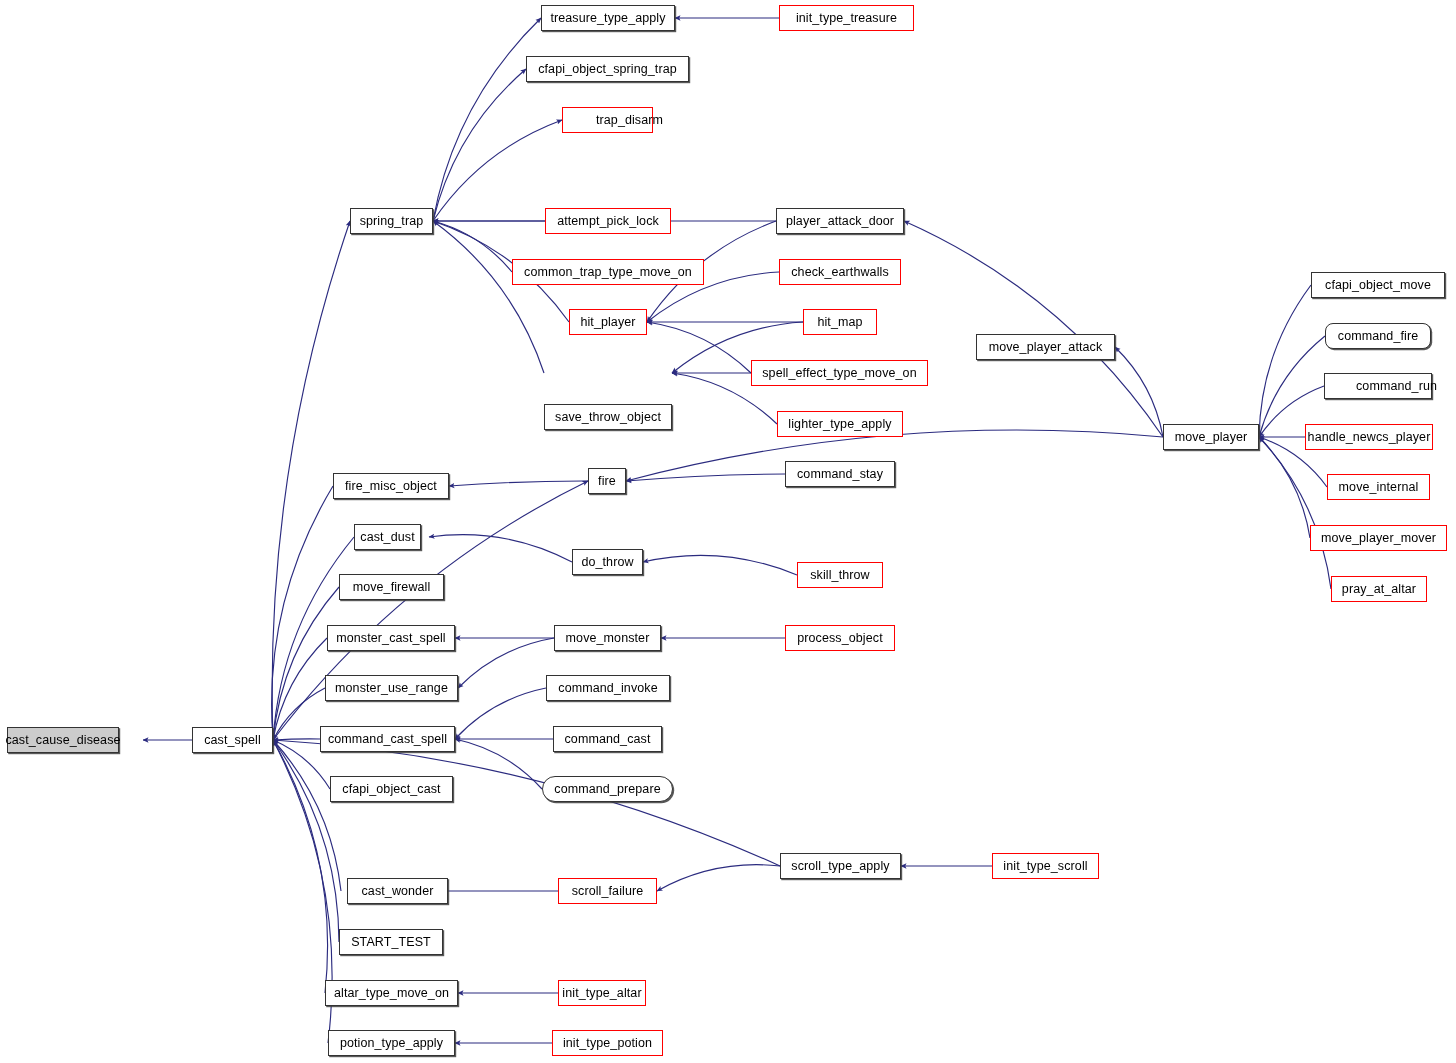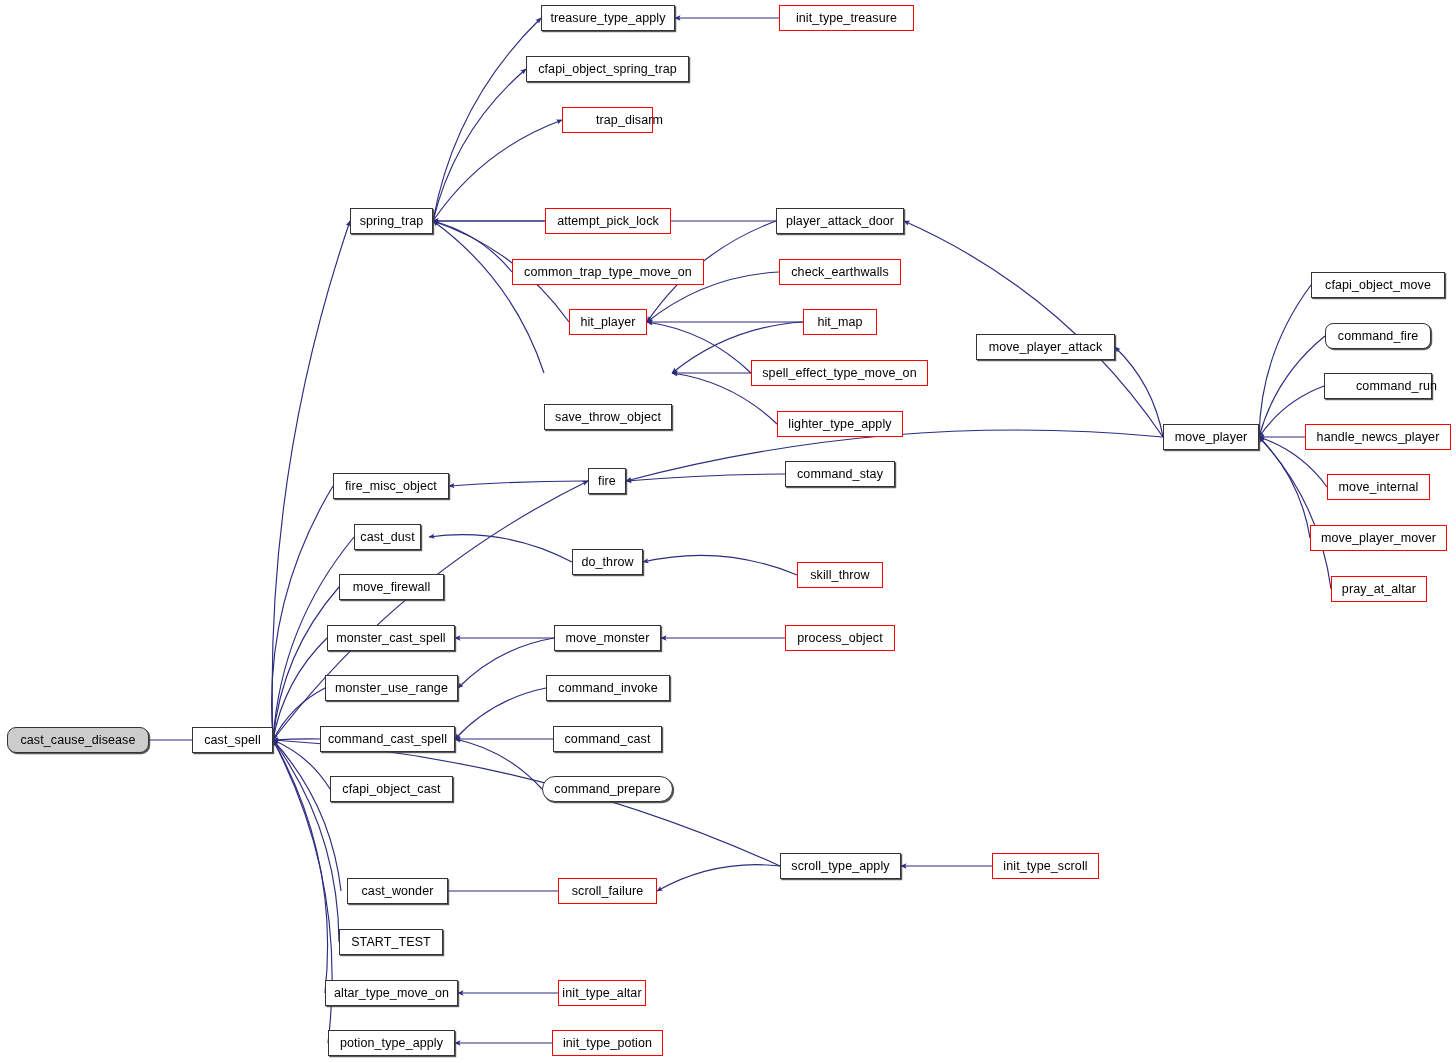--- a/index.html
+++ b/index.html
@@ -116,42 +116,42 @@
         <path d="M 558 891 Q 500.0 891.0 442 891" fill="none" stroke="#2b2b7f" stroke-width="1.15" marker-end="url(#arrow)"></path>
         <path d="M 341 891 Q 331.2 804.6 273 740" fill="none" stroke="#2b2b7f" stroke-width="1.15" marker-end="url(#arrow)"></path>
         <path d="M 339 942 Q 338.3 830.4 273 740" fill="none" stroke="#2b2b7f" stroke-width="1.15" marker-end="url(#arrow)"></path>
         <path d="M 325 993 Q 339.5 858.2 273 740" fill="none" stroke="#2b2b7f" stroke-width="1.15" marker-end="url(#arrow)"></path>
         <path d="M 558 993 Q 508.0 993.0 458 993" fill="none" stroke="#2b2b7f" stroke-width="1.15" marker-end="url(#arrow)"></path>
         <path d="M 328 1043 Q 347.7 882.9 273 740" fill="none" stroke="#2b2b7f" stroke-width="1.15" marker-end="url(#arrow)"></path>
         <path d="M 552 1043 Q 503.5 1043.0 455 1043" fill="none" stroke="#2b2b7f" stroke-width="1.15" marker-end="url(#arrow)"></path>
       </g>
   </svg>
   <div id="nodes">
-      <div class="node current" style="left: 7px; top: 727px; width: 142px; border-radius: 9px;">cast_cause_disease</div>
+      <div class="node current" style="left: 7px; top: 727px; width: 112px;">cast_cause_disease</div>
       <div class="node black" style="left: 192px; top: 727px; width: 81px;">cast_spell</div>
       <div class="node black" style="left: 541px; top: 5px; width: 134px;">treasure_type_apply</div>
       <div class="node red" style="left: 779px; top: 5px; width: 135px;">init_type_treasure</div>
       <div class="node black" style="left: 526px; top: 56px; width: 163px;">cfapi_object_spring_trap</div>
       <div class="node red" style="left: 562px; top: 107px; width: 91px; padding-left: 44px;">trap_disarm</div>
       <div class="node black" style="left: 350px; top: 208px; width: 83px;">spring_trap</div>
       <div class="node red" style="left: 545px; top: 208px; width: 126px;">attempt_pick_lock</div>
       <div class="node red" style="left: 512px; top: 259px; width: 192px;">common_trap_type_move_on</div>
       <div class="node black" style="left: 776px; top: 208px; width: 128px;">player_attack_door</div>
       <div class="node red" style="left: 779px; top: 259px; width: 122px;">check_earthwalls</div>
       <div class="node red" style="left: 569px; top: 309px; width: 78px;">hit_player</div>
       <div class="node red" style="left: 803px; top: 309px; width: 74px;">hit_map</div>
       <div class="node black" style="left: 544px; top: 360px; width: 128px; margin-top: 44px;">save_throw_object</div>
       <div class="node red" style="left: 751px; top: 360px; width: 177px;">spell_effect_type_move_on</div>
       <div class="node red" style="left: 777px; top: 411px; width: 126px;">lighter_type_apply</div>
       <div class="node black" style="left: 976px; top: 334px; width: 139px;">move_player_attack</div>
       <div class="node black" style="left: 1163px; top: 424px; width: 96px;">move_player</div>
       <div class="node black" style="left: 1311px; top: 272px; width: 134px;">cfapi_object_move</div>
       <div class="node black" style="left: 1325px; top: 323px; width: 106px; border-radius: 8px;">command_fire</div>
       <div class="node black" style="left: 1324px; top: 373px; width: 108px; padding-left: 37px;">command_run</div>
-      <div class="node red" style="left: 1305px; top: 424px; width: 146px;">handle_newcs_player</div>
+      <div class="node red" style="left: 1305px; top: 424px; width: 128px;">handle_newcs_player</div>
       <div class="node red" style="left: 1327px; top: 474px; width: 103px;">move_internal</div>
       <div class="node red" style="left: 1310px; top: 525px; width: 137px;">move_player_mover</div>
       <div class="node red" style="left: 1331px; top: 576px; width: 96px;">pray_at_altar</div>
       <div class="node black" style="left: 333px; top: 473px; width: 116px;">fire_misc_object</div>
       <div class="node black" style="left: 588px; top: 468px; width: 38px;">fire</div>
       <div class="node black" style="left: 785px; top: 461px; width: 110px;">command_stay</div>
       <div class="node black" style="left: 354px; top: 524px; width: 67px;">cast_dust</div>
       <div class="node black" style="left: 572px; top: 549px; width: 71px;">do_throw</div>
       <div class="node red" style="left: 797px; top: 562px; width: 86px;">skill_throw</div>
       <div class="node black" style="left: 339px; top: 574px; width: 105px;">move_firewall</div>

